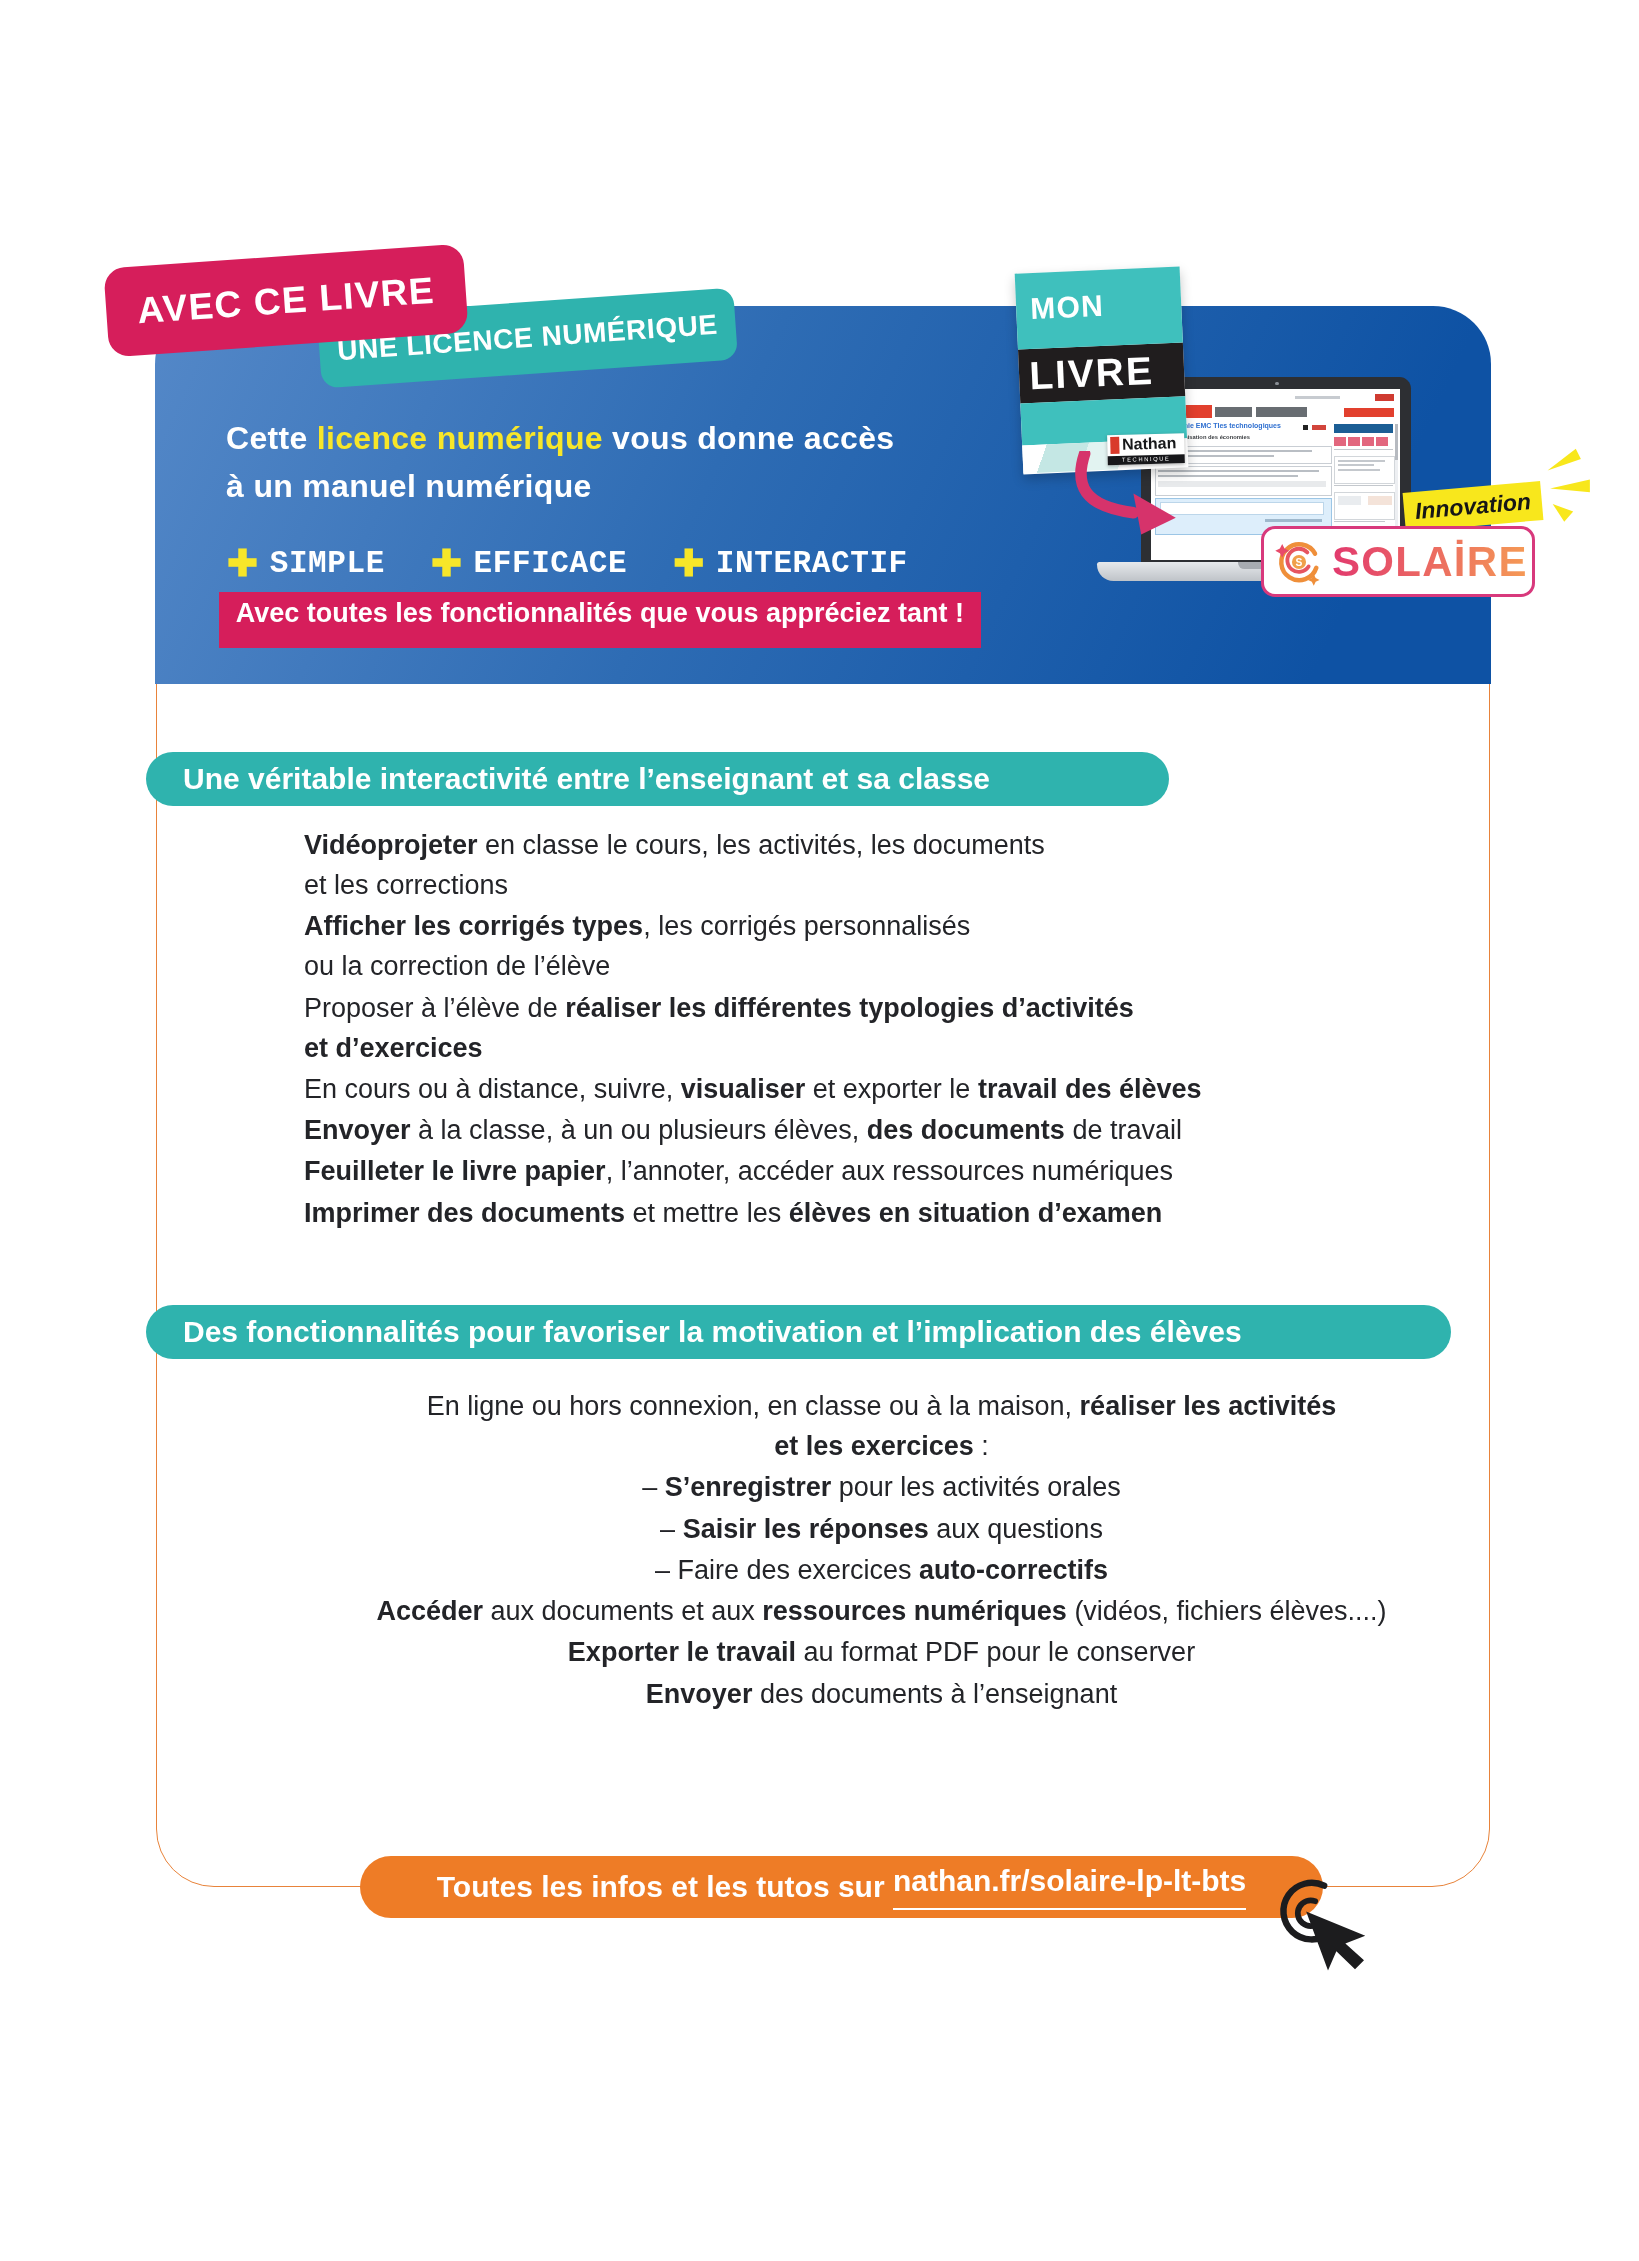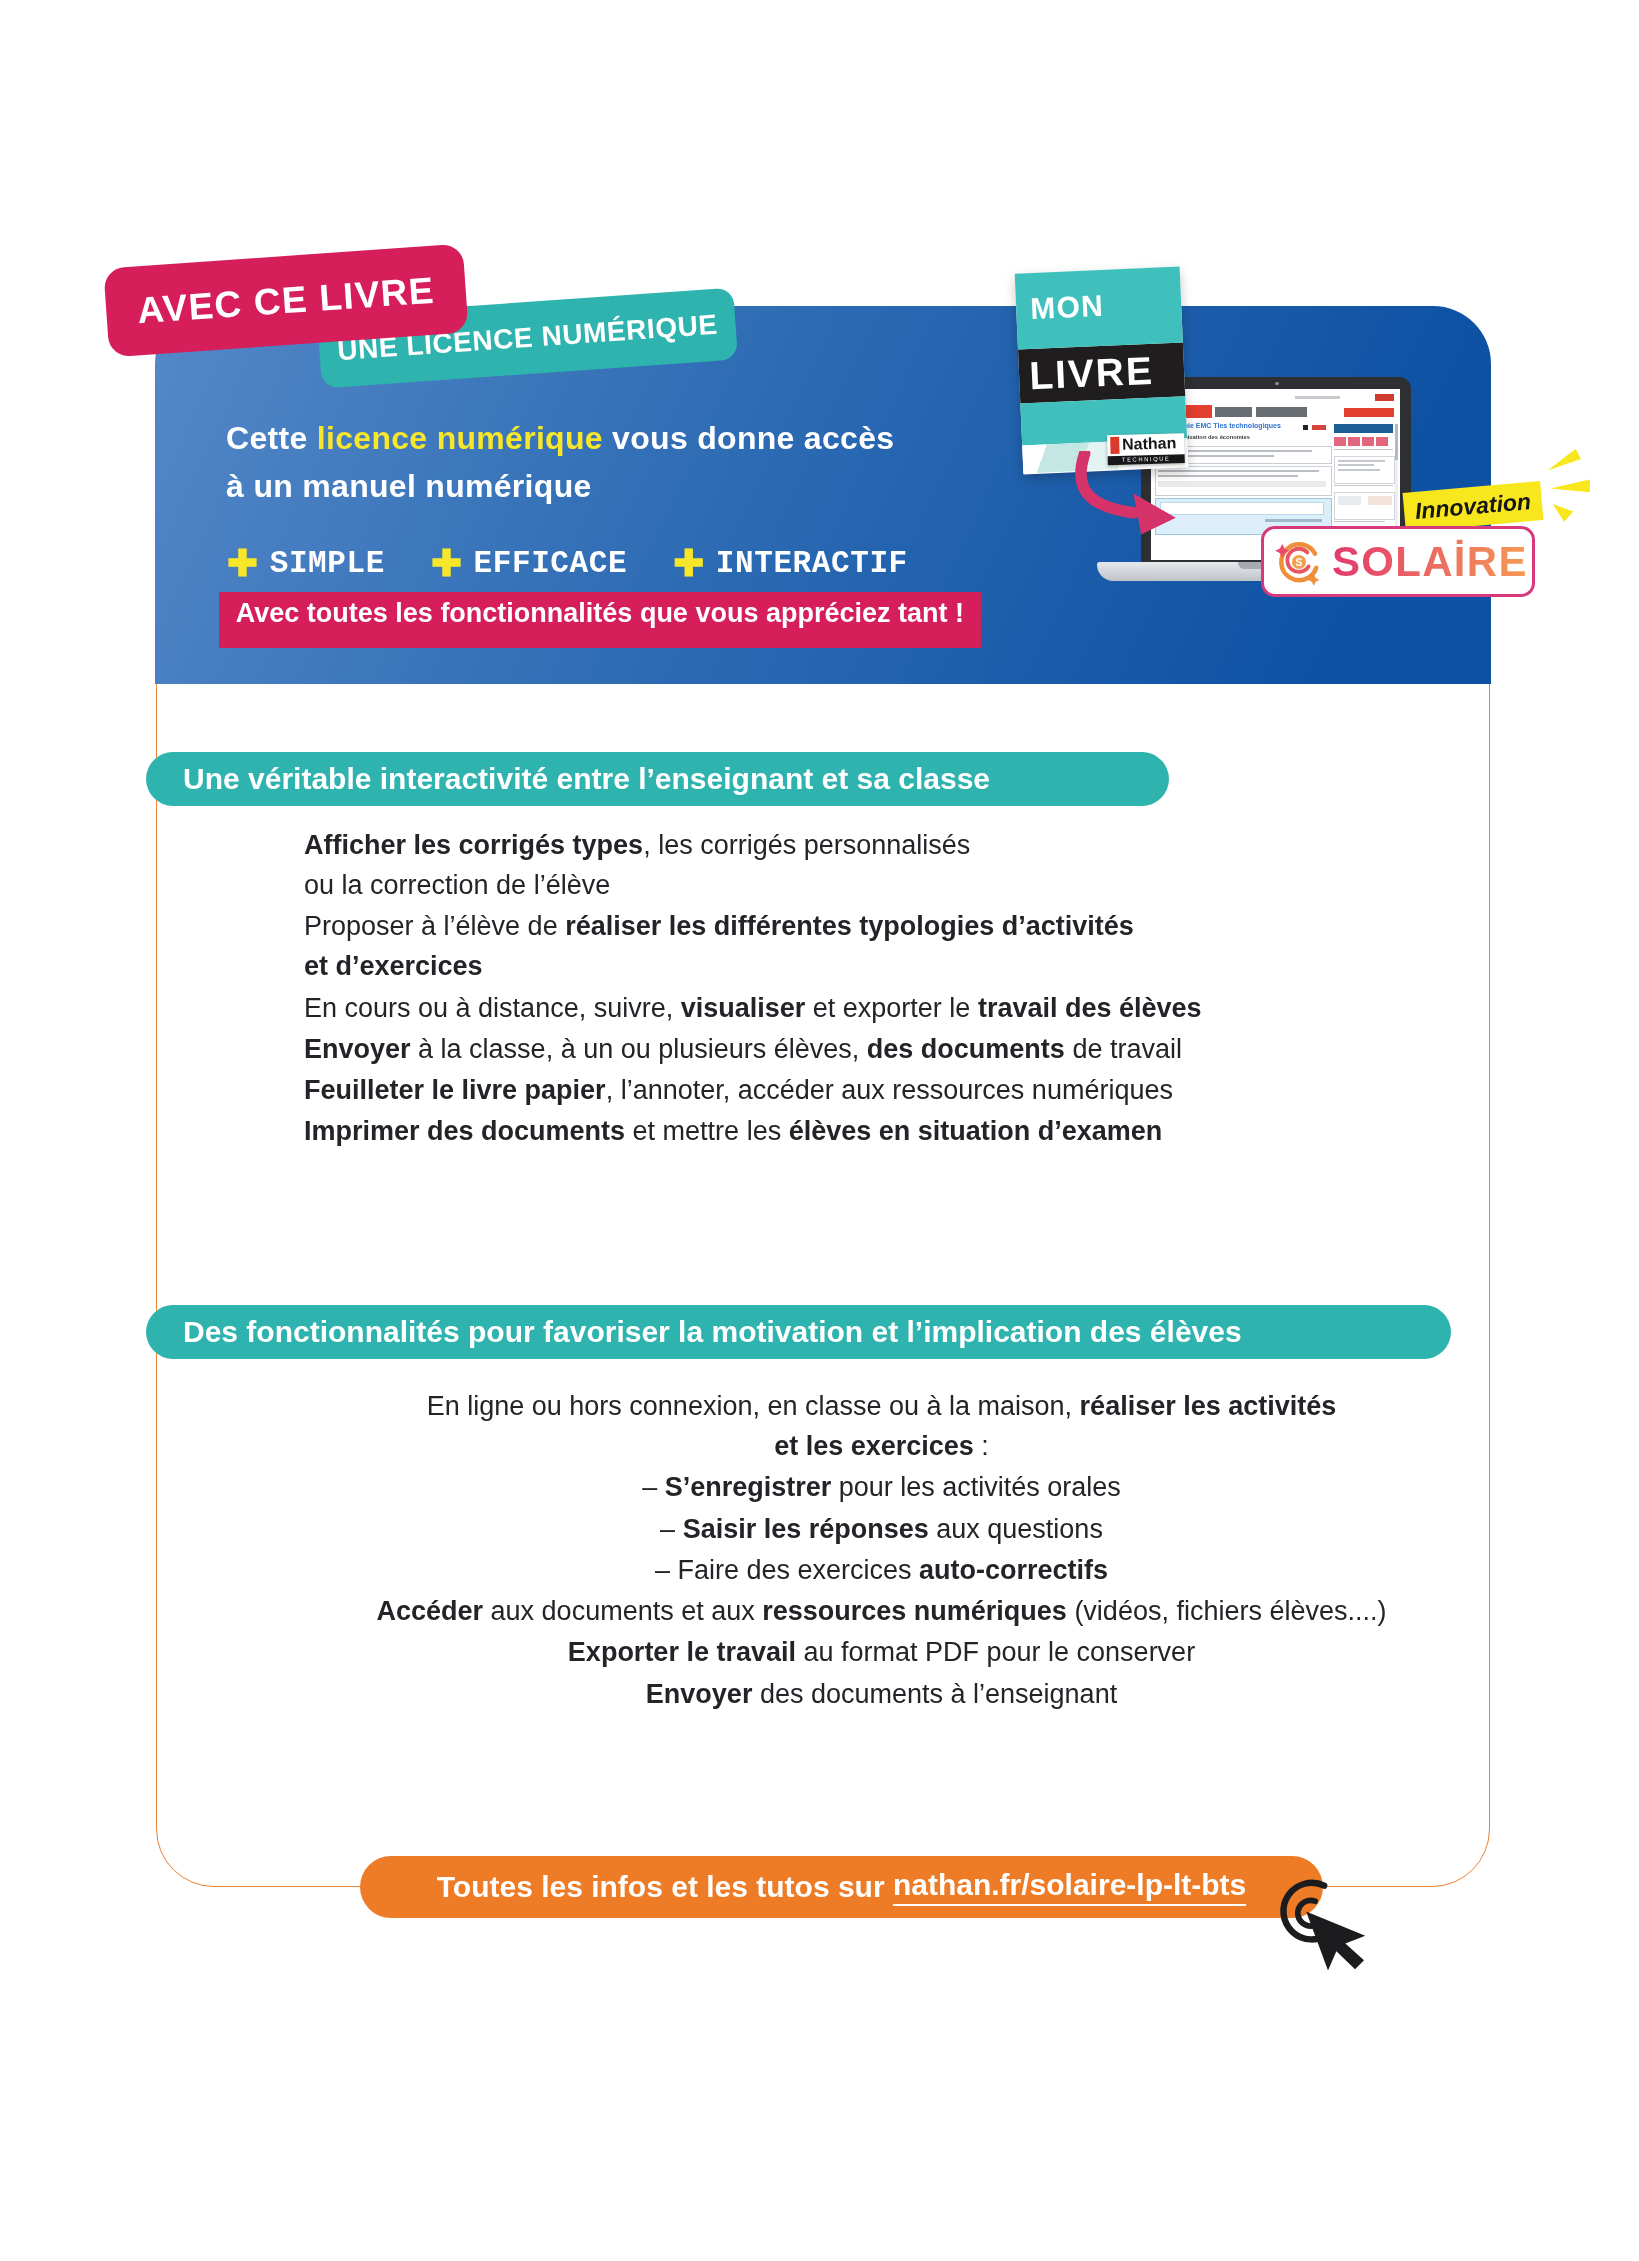--- a/index.html
+++ b/index.html
@@ -91,21 +91,21 @@
   .bullets li.sub{margin-left:58px;margin-bottom:1.3px;padding-left:0;}
   .bullets li.sub::before{display:none;}
   .bullets li.sub + li:not(.sub){margin-top:22px;}
   .list1{left:246px;top:825px;width:1131px;}
   .list2{left:242px;top:1386px;width:1221px;text-align:center;}
 
   
   .footer-banner{position:absolute;left:360px;top:1856px;width:963px;height:62px;background:#ee7c26;
                  border-radius:31px;z-index:6;color:#fff;font-size:30px;font-weight:bold;
                  display:flex;align-items:center;justify-content:center;white-space:pre;}
-  .footer-link{text-decoration:none;color:#fff;border-bottom:2.6px solid #fff;padding-bottom:2px;}
+  .footer-link{text-decoration:none;color:#fff;border-bottom:2.6px solid #fff;padding-bottom:10px;}
   .cursor-svg{position:absolute;left:1265px;top:1869px;z-index:7;}
 </style>
 </head>
 <body>
 
 <div class="page">
 
   <div class="container">
     <div class="bluebox">
       <div class="hero-heading">
@@ -227,20 +227,22 @@
       <polygon points="12,12 16,20 24,24 16,28 12,36 8,28 0,24 8,20" fill="#e84a6a" transform="translate(2,0) scale(0.9)"></polygon>
       <polygon points="62,58 65,64 71,67 65,70 62,76 59,70 53,67 59,64" fill="#ef8f3a"></polygon>
     </svg>
     <div class="solaire-text">SOLAİRE</div>
   </div>
 
   <div class="pill pill1">Une véritable interactivité entre l’enseignant et sa classe</div>
   <div class="pill pill2">Des fonctionnalités pour favoriser la motivation et l’implication des élèves</div>
 
   <ul class="bullets list1">
+      <li class="sub"><b>Vidéoprojeter</b> en classe le cours, les activités, les documents
+et les corrections</li>
       <li class="sub"><b>Afficher les corrigés types</b>, les corrigés personnalisés
 ou la correction de l’élève</li>
       <li class="sub">Proposer à l’élève de <b>réaliser les différentes typologies d’activités
 et d’exercices</b></li>
       <li class="sub">En cours ou à distance, suivre, <b>visualiser</b> et exporter le <b>travail des élèves</b></li>
       <li class="sub"><b>Envoyer</b> à la classe, à un ou plusieurs élèves, <b>des documents</b> de travail</li>
       <li class="sub"><b>Feuilleter le livre papier</b>, l’annoter, accéder aux ressources numériques</li>
       <li class="sub"><b>Imprimer des documents</b> et mettre les <b>élèves en situation d’examen</b></li>
     </ul>
   <ul class="bullets list2">

